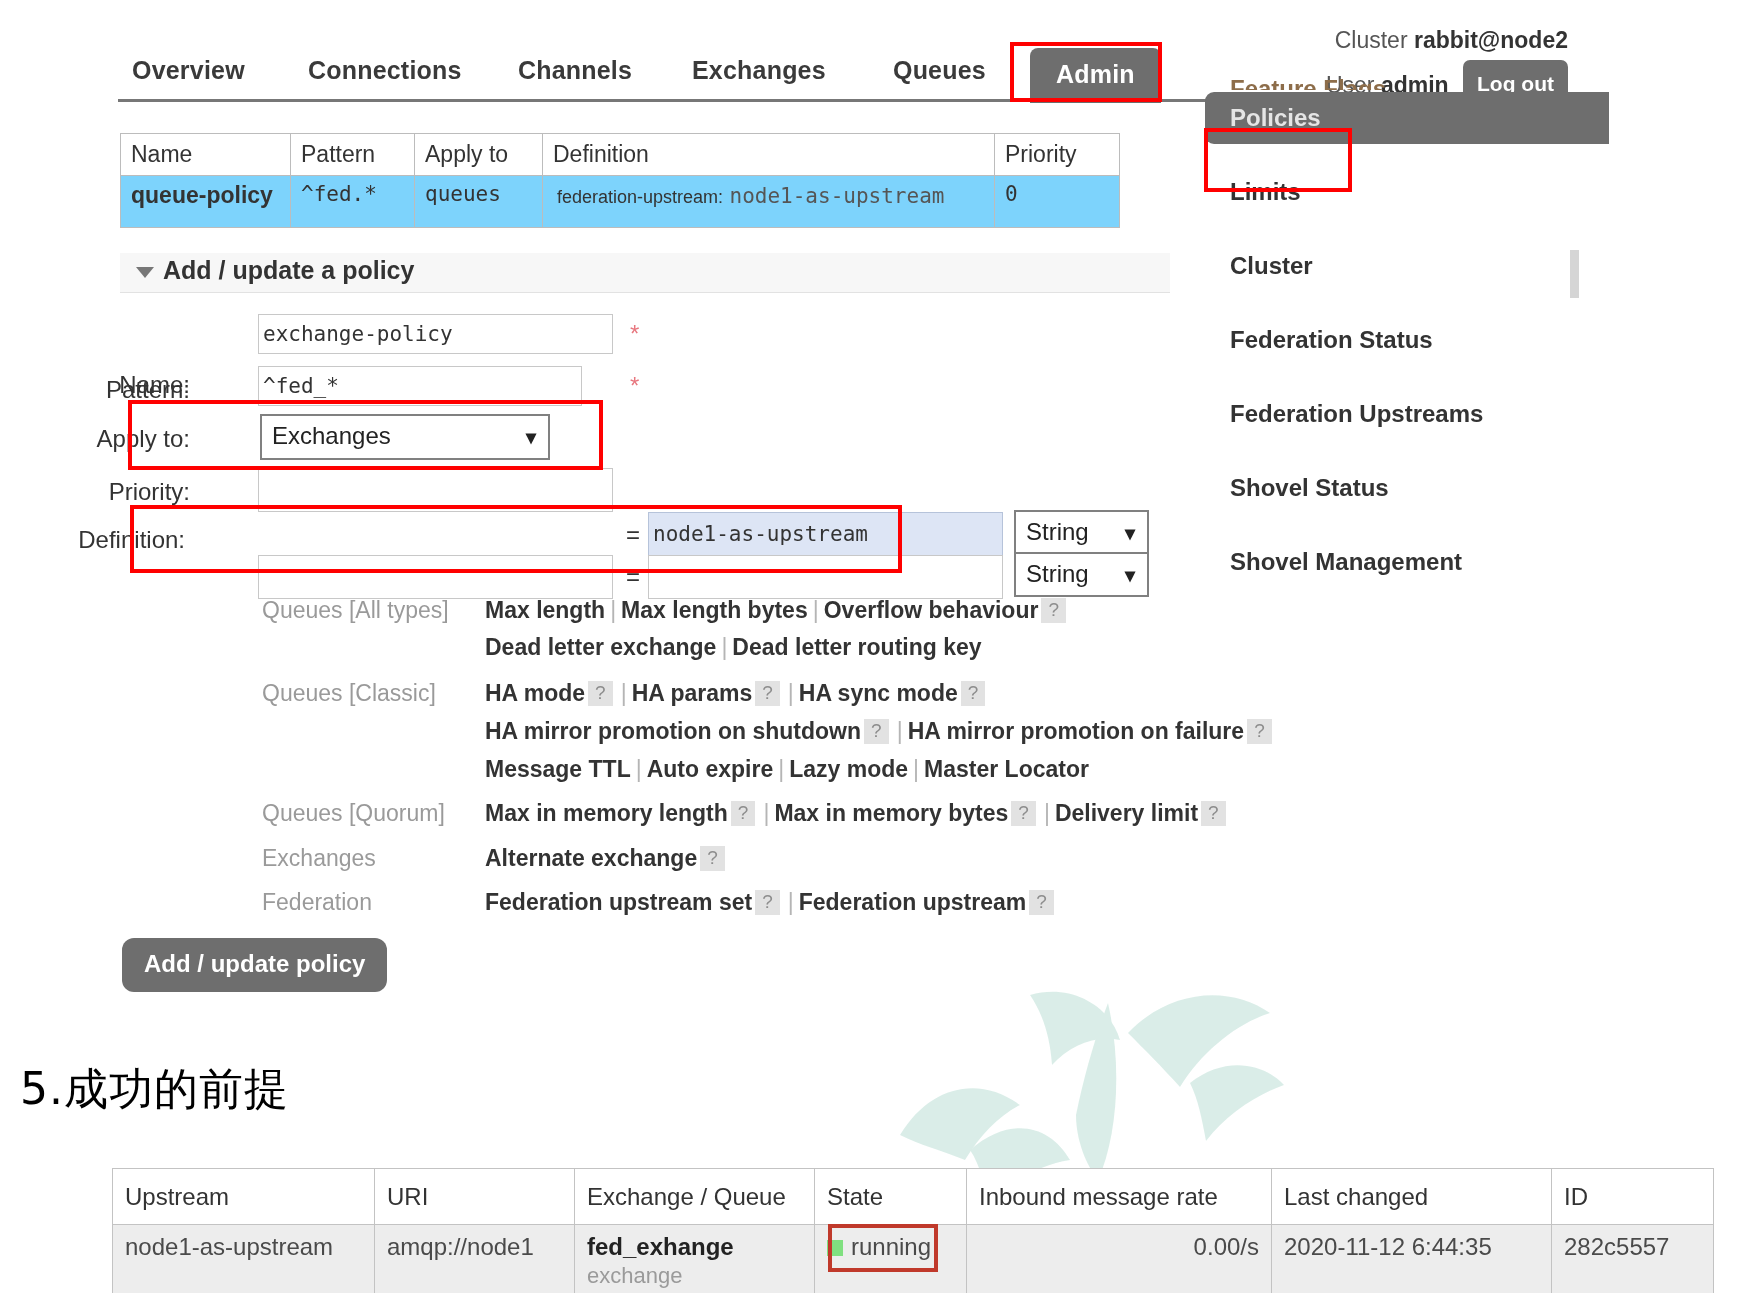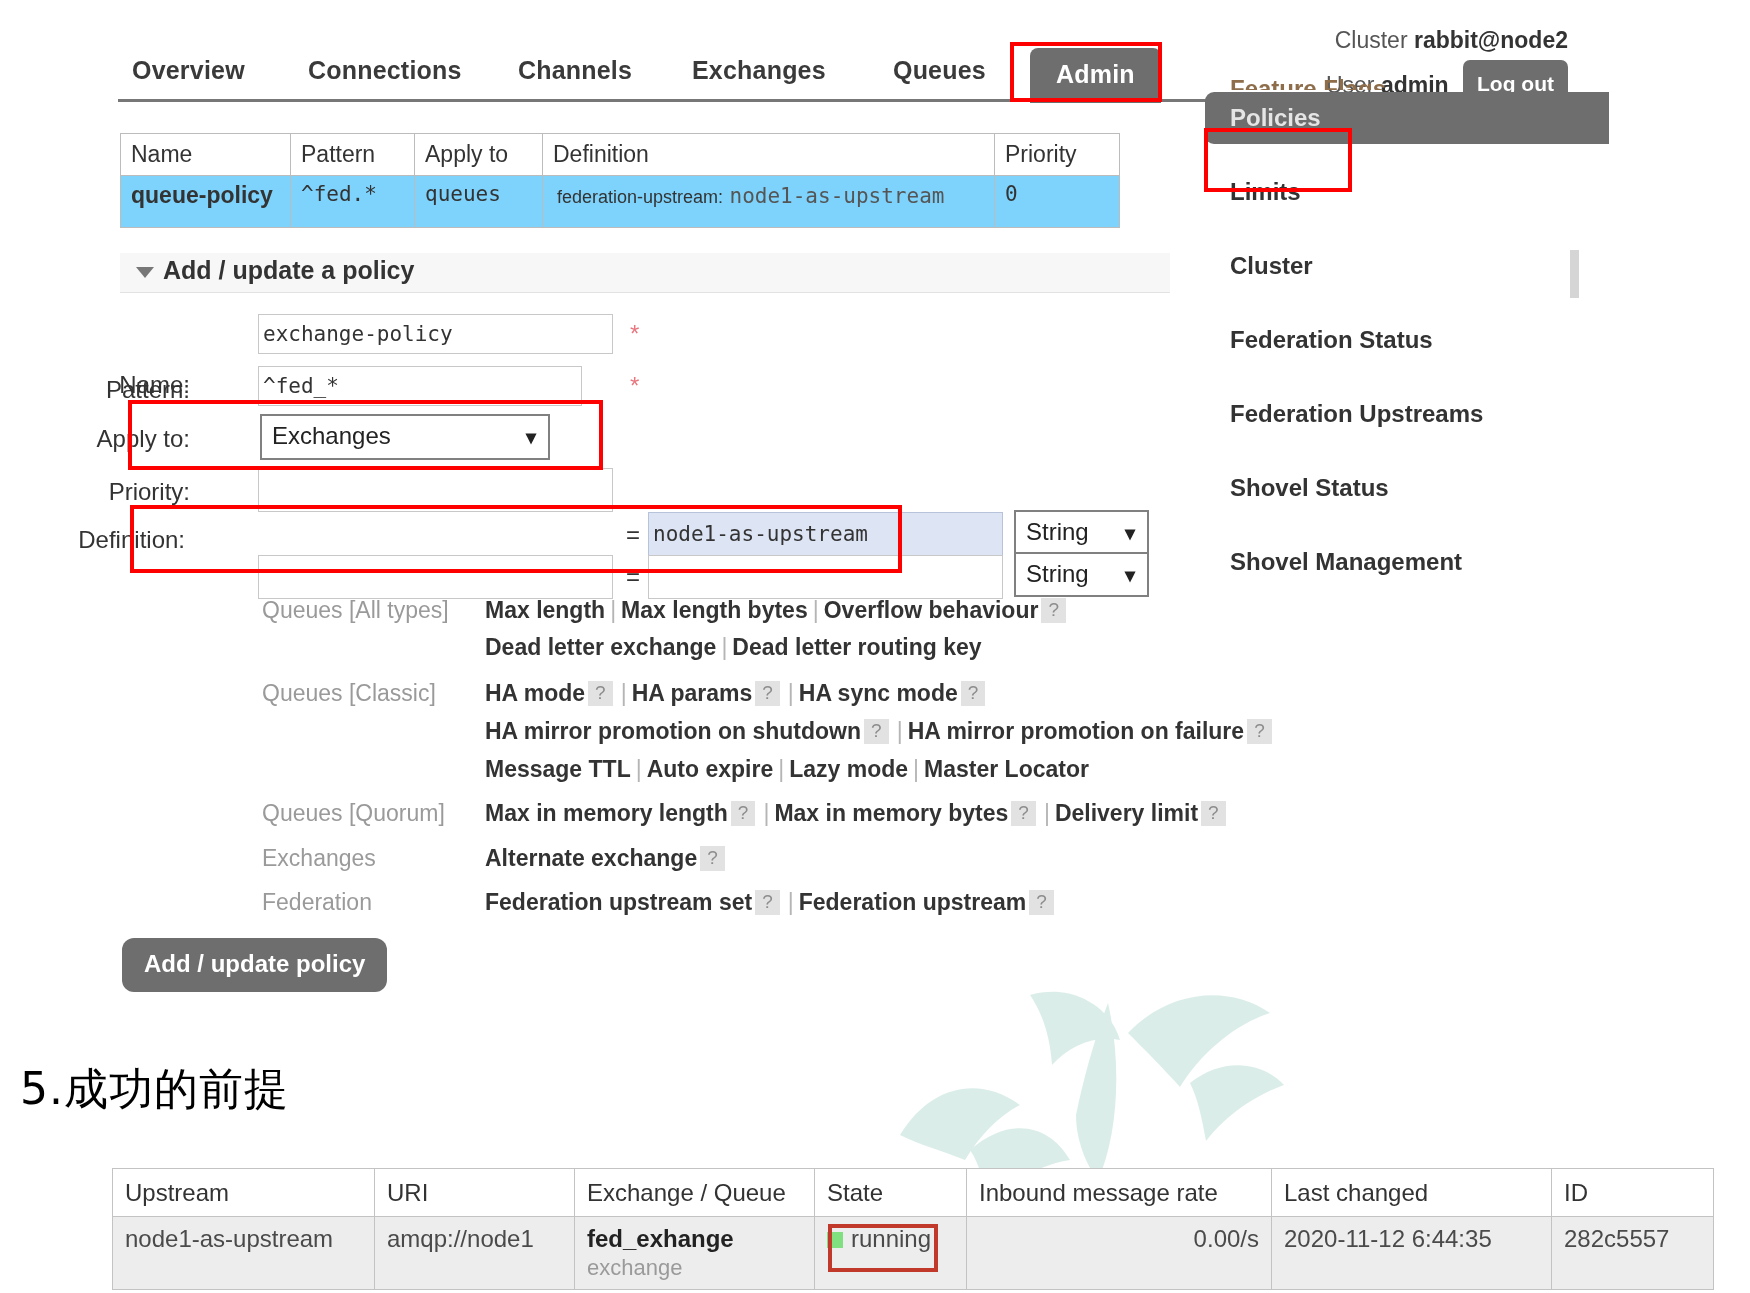--- a/index.html
+++ b/index.html
@@ -272,21 +272,21 @@
     font-size: 24px;
   }
   .ftable th, .ftable td {
     border: 1px solid #c3c3c3;
     padding: 8px 12px;
     text-align: left;
     font-weight: normal;
     color: #333;
     white-space: nowrap;
   }
-  .ftable thead th { background: #fff; height: 48px; }
+  .ftable thead th { background: #fff; height: 56px; }
   .ftable tbody td { background: #ededed; height: 72px; vertical-align: top; color: #4a4a4a; }
   .ftable td.num { text-align: right; }
   .ftable td.exq b { color: #222; font-size: 24px; }
   .ftable td.exq span { display:block; color:#9a9a9a; font-size: 22px; margin-top: 2px; }
   .state-dot {
     display: inline-block;
     width: 16px; height: 16px;
     background: #80e080;
     margin-right: 8px;
     vertical-align: -1px;

